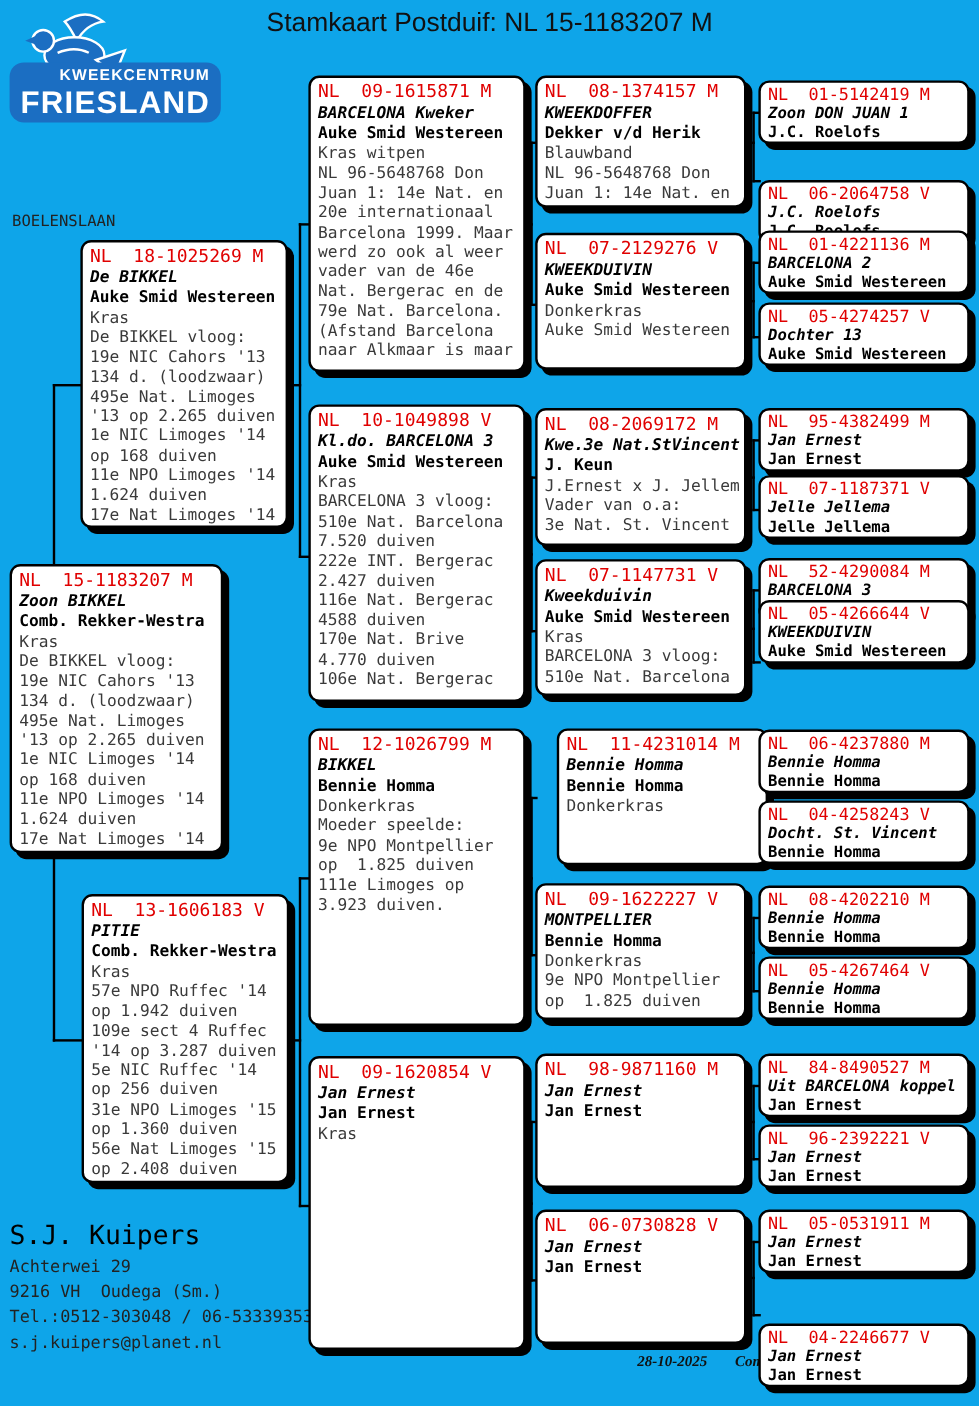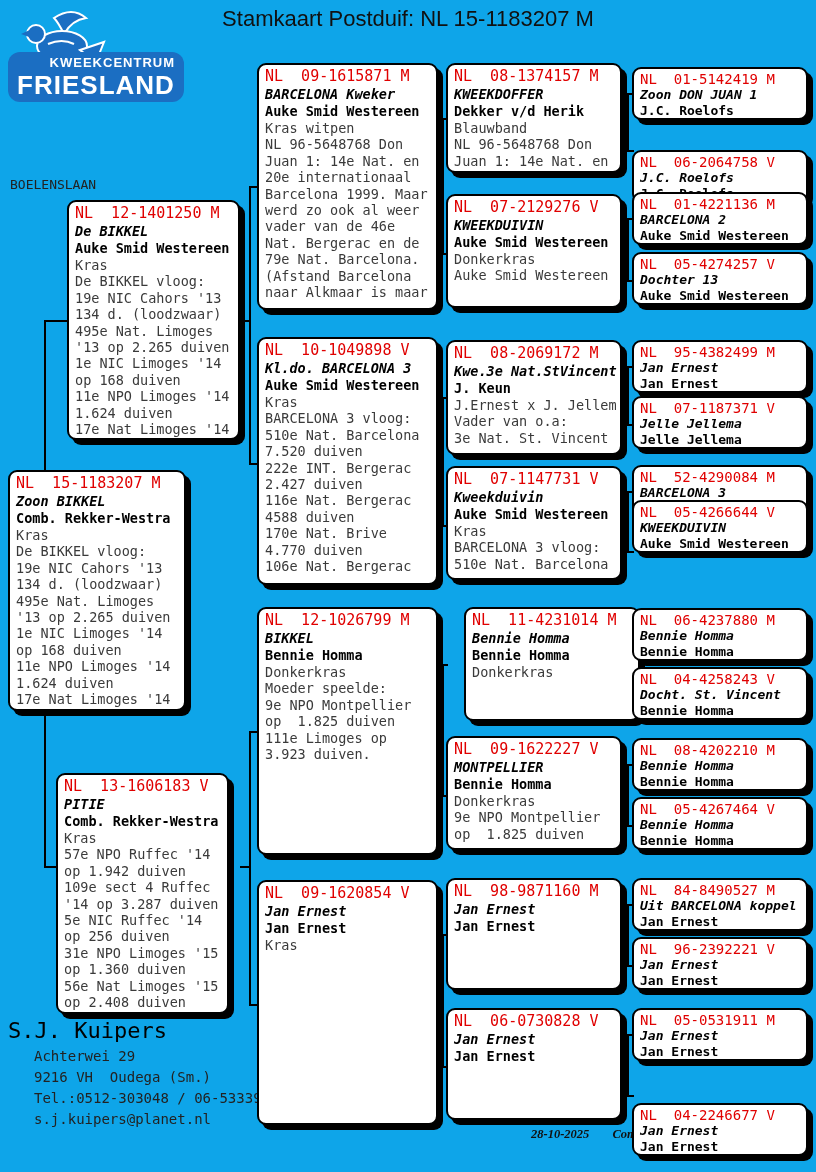--- a/index.html
+++ b/index.html
@@ -23,21 +23,21 @@
   .box .id{font-weight:normal;font-size:15px;line-height:19px;color:#e00000;white-space:pre;}
   .box .name{font-weight:bold;font-style:italic;font-size:13.5px;line-height:17px;color:#000;white-space:pre;}
   .box .owner{font-weight:bold;font-size:13.5px;line-height:17px;color:#000;white-space:pre;}
   .box .line{font-size:13.5px;line-height:16.4px;color:#3a3a3a;white-space:pre;}
   .box.sm .id{font-size:14px;line-height:16px;}
   .box.sm .name,.box.sm .owner{font-size:13px;line-height:16px;}
   .conn{position:absolute;z-index:1;}
   
   .breeder{position:absolute;left:8px;top:1016px;color:#000;}
   .breeder-name{font-size:22px;line-height:30px;color:#000;}
-  .breeder-line{font-size:14px;line-height:21px;color:#222;white-space:pre;margin-left:26px;}
+  .breeder-line{font-size:14px;line-height:21px;color:#222;white-space:pre;}
   .footer{position:absolute;right:12px;top:1127px;font-family:"Liberation Serif",serif;
           font-style:italic;font-weight:600;font-size:12.5px;color:#111;}
   .footer span{margin-left:20px;}
 </style>
 </head>
 <body>
 
 <div class="page">
 
   <div class="title">Stamkaart Postduif: NL  15-1183207 M</div>
@@ -70,36 +70,36 @@
         <div class="line">134 d. (loodzwaar)</div>
         <div class="line">495e Nat. Limoges</div>
         <div class="line">'13 op 2.265 duiven</div>
         <div class="line">1e NIC Limoges '14</div>
         <div class="line">op 168 duiven</div>
         <div class="line">11e NPO Limoges '14</div>
         <div class="line">1.624 duiven</div>
         <div class="line">17e Nat Limoges '14</div>
       </div>
       <div class="box" style="left: 67px; top: 200px; width: 173px; height: 240px;">
-        <div class="id">NL  12-1401250 M</div>
+        <div class="id">NL  18-1025269 M</div>
         <div class="name">De BIKKEL</div>
         <div class="owner">Auke Smid Westereen</div>
         <div class="line">Kras</div>
         <div class="line">De BIKKEL vloog:</div>
         <div class="line">19e NIC Cahors '13</div>
         <div class="line">134 d. (loodzwaar)</div>
         <div class="line">495e Nat. Limoges</div>
         <div class="line">'13 op 2.265 duiven</div>
         <div class="line">1e NIC Limoges '14</div>
         <div class="line">op 168 duiven</div>
         <div class="line">11e NPO Limoges '14</div>
         <div class="line">1.624 duiven</div>
         <div class="line">17e Nat Limoges '14</div>
       </div>
-      <div class="box" style="left: 56px; top: 745px; width: 173px; height: 241px; margin-top: 28px;">
+      <div class="box" style="left: 68px; top: 745px; width: 173px; height: 241px;">
         <div class="id">NL  13-1606183 V</div>
         <div class="name">PITIE</div>
         <div class="owner">Comb. Rekker-Westra</div>
         <div class="line">Kras</div>
         <div class="line">57e NPO Ruffec '14</div>
         <div class="line">op 1.942 duiven</div>
         <div class="line">109e sect 4 Ruffec</div>
         <div class="line">'14 op 3.287 duiven</div>
         <div class="line">5e NIC Ruffec '14</div>
         <div class="line">op 256 duiven</div>

